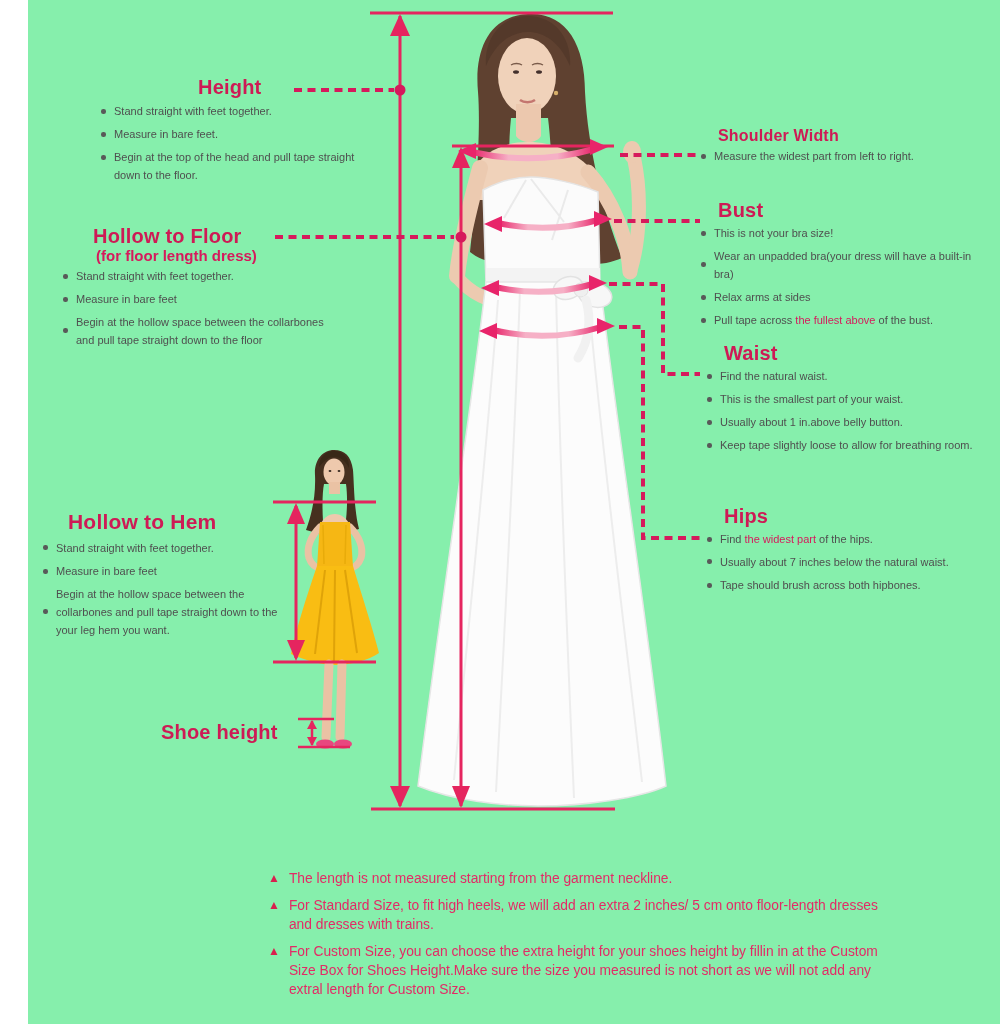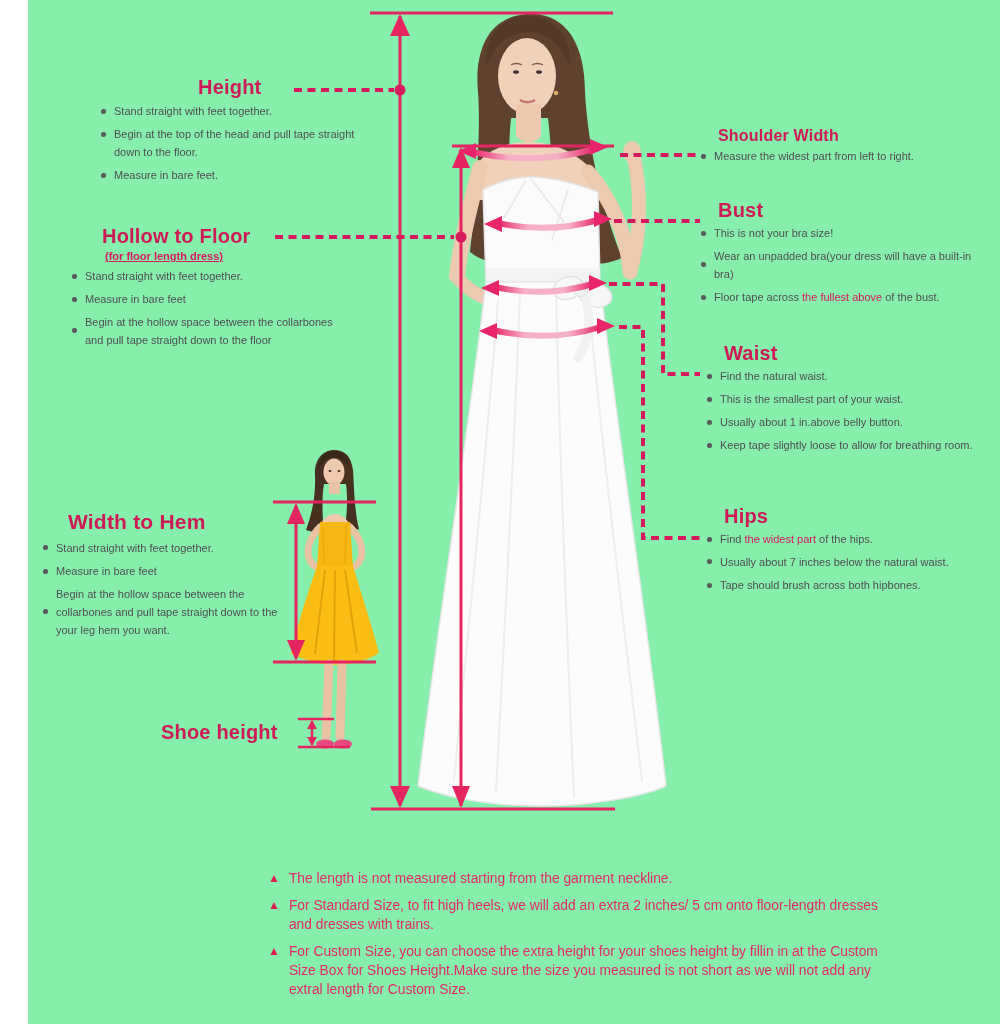--- a/index.html
+++ b/index.html
@@ -4,31 +4,31 @@
 <style>
   html,body{margin:0;padding:0;background:#ffffff;}
   .canvas{
     position:relative;width:1000px;height:1024px;background:#86efac;overflow:hidden;
     font-family:"Liberation Sans","DejaVu Sans",sans-serif;
     margin-left:28px;
   }
   .abs{position:absolute;}
   svg.overlay{position:absolute;left:0;top:0;width:1000px;height:1024px;pointer-events:none;}
   .sec-title{margin:0;font-weight:bold;font-size:20px;line-height:1.15;color:#ce1a55;letter-spacing:.2px;}
-  .sec-sub{font-weight:bold;font-size:11px;line-height:16px;color:#d6195c;text-decoration:underline;}
+  .sec-sub{font-weight:bold;font-size:15px;line-height:16px;color:#d6195c;}
   .blist{list-style:none;margin:3px 0 0 0;padding:0 0 0 16px;font-size:11px;line-height:18px;color:#4f4f4f;}
   .blist li{position:relative;margin-bottom:5px;}
   .blist li::before{content:"";position:absolute;left:-13px;top:7px;width:4.5px;height:4.5px;border-radius:50%;background:#595959;}
   .blist li.mid::before{top:calc(50% - 3px);}
   .blist li.nowrap{white-space:nowrap;}
   .hl{color:#d6195c;}
   #sec-height{left:58px;top:76px;width:292px;}
   #sec-height .sec-title{margin-left:112px;}
   #sec-height .blist{margin-left:12px;width:250px;}
-  #sec-hollow-floor{left:39px;top:225px;width:305px;}
+  #sec-hollow-floor{left:30px;top:225px;width:305px;}
   #sec-hollow-floor .sec-title{margin-left:35px;}
   #sec-hollow-floor .sec-sub{margin-left:38px;}
   #sec-hollow-floor .blist{margin-left:2px;width:252px;}
   #sec-hollow-hem{left:12px;top:510px;width:255px;}
   #sec-hollow-hem .sec-title{margin-left:28px;font-size:21px;}
   #sec-hollow-hem .blist{margin-top:5px;width:232px;}
   #sec-shoe{left:133px;top:721px;}
   #sec-shoulder{left:670px;top:127px;width:330px;}
   #sec-shoulder .sec-title{margin-left:20px;font-size:16px;}
   #sec-shoulder .blist{margin-top:2px;width:315px;}
@@ -173,37 +173,37 @@
       <line x1="284" y1="721" x2="284" y2="745"></line>
       <polygon points="284,720 279,729 289,729" fill="#e5255f" stroke="none"></polygon>
       <polygon points="284,746 279,737 289,737" fill="#e5255f" stroke="none"></polygon>
     </g>
   </svg>
 
   <div class="abs" id="sec-height">
     <h3 class="sec-title">Height</h3>
     <ul class="blist">
       <li>Stand straight with feet together.</li>
+      <li>Measure in bare feet.</li>
       <li>Begin at the top of the head and pull tape straight down to the floor.</li>
-      <li>Measure in bare feet.</li>
     </ul>
   </div>
 
   <div class="abs" id="sec-hollow-floor">
     <h3 class="sec-title">Hollow to Floor</h3>
     <div class="sec-sub">(for floor length dress)</div>
     <ul class="blist">
       <li>Stand straight with feet together.</li>
       <li>Measure in bare feet</li>
       <li class="mid">Begin at the hollow space between the collarbones and pull tape straight down to the floor</li>
     </ul>
   </div>
 
   <div class="abs" id="sec-hollow-hem">
-    <h3 class="sec-title">Width to Hem</h3>
+    <h3 class="sec-title">Hollow to Hem</h3>
     <ul class="blist">
       <li class="mid">Stand straight with feet together.</li>
       <li>Measure in bare feet</li>
       <li class="mid">Begin at the hollow space between the collarbones and pull tape straight down to the your leg hem  you want.</li>
     </ul>
   </div>
 
   <div class="abs" id="sec-shoe">
     <h3 class="sec-title">Shoe height</h3>
   </div>
@@ -213,21 +213,22 @@
     <ul class="blist">
       <li>Measure the widest part from left to right.</li>
     </ul>
   </div>
 
   <div class="abs" id="sec-bust">
     <h3 class="sec-title">Bust</h3>
     <ul class="blist">
       <li>This is not your bra size!</li>
       <li class="mid">Wear an unpadded bra(your dress will have a built-in bra)</li>
-      <li class="nowrap"><span>Floor tape across </span><span class="hl">the fullest above</span><span> of the bust.</span></li>
+      <li>Relax arms at sides</li>
+      <li class="nowrap"><span>Pull tape across </span><span class="hl">the fullest above</span><span> of the bust.</span></li>
     </ul>
   </div>
 
   <div class="abs" id="sec-waist">
     <h3 class="sec-title">Waist</h3>
     <ul class="blist">
       <li>Find the natural waist.</li>
       <li>This is the smallest part of your waist.</li>
       <li>Usually about 1 in.above belly button.</li>
       <li>Keep tape slightly loose to allow for breathing room.</li>

